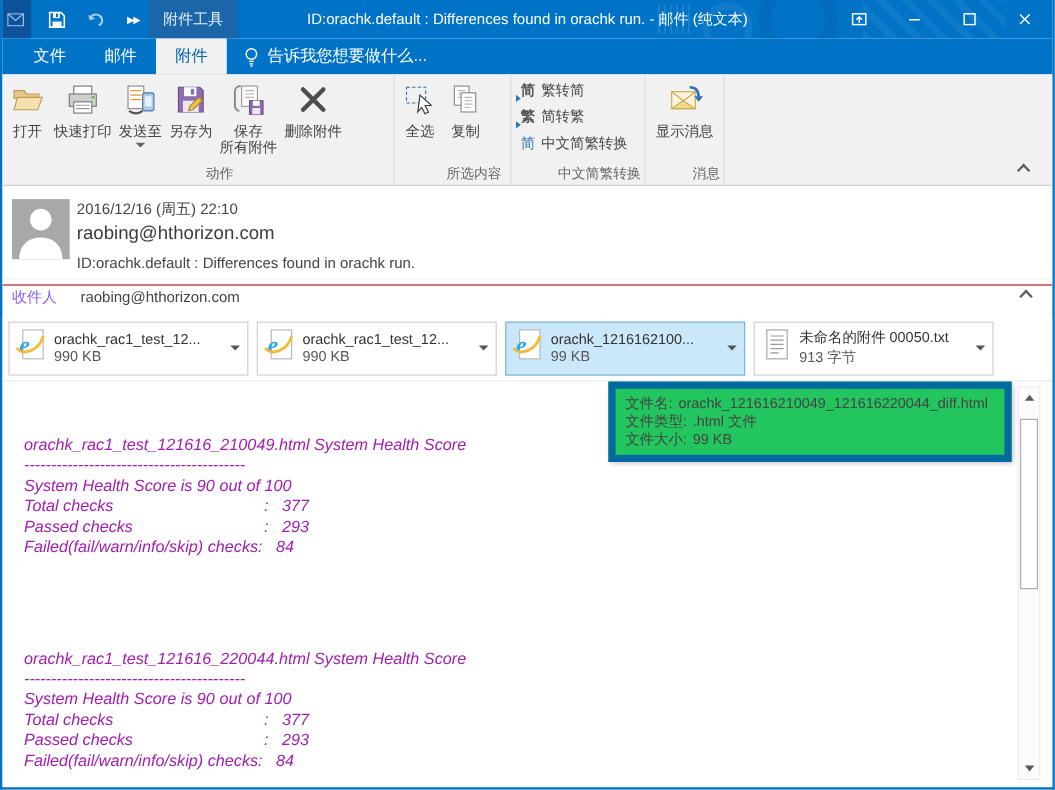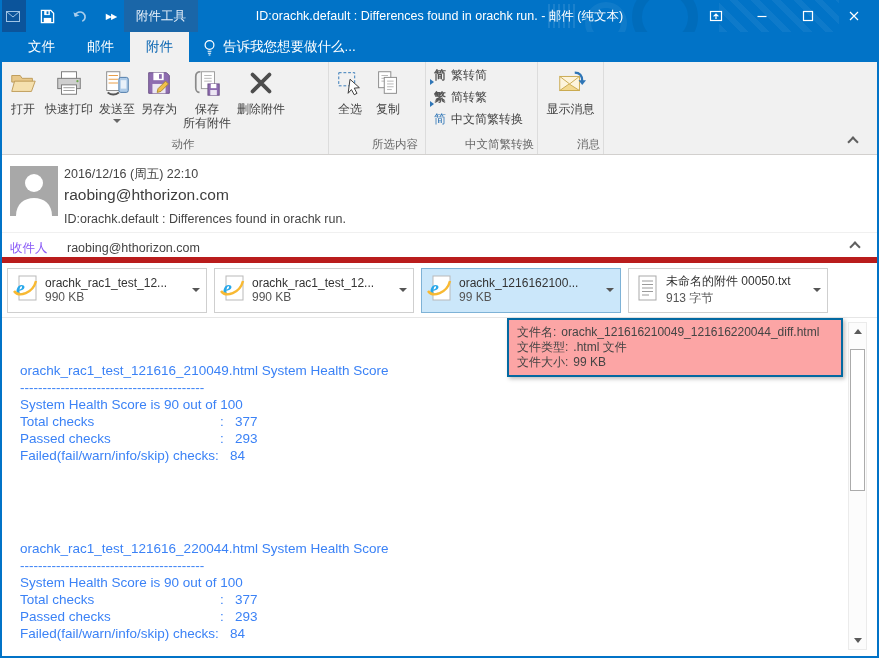--- a/index.html
+++ b/index.html
@@ -42,21 +42,21 @@
   .ddarrow { width:0; height:0; border-left:4px solid transparent; border-right:4px solid transparent; border-top:4px solid #666; margin-top:3px; }
   .convcol { display:flex; flex-direction:column; justify-content:flex-start; padding-top:2px; }
   .convrow { display:flex; align-items:center; gap:5px; height:22px; padding:0 6px; font-size:12px; color:#444; white-space:nowrap; }
   .convicon { font-size:12px; font-weight:bold; color:#555; position:relative; }
   .convicon.blue { color:#2e75b6; font-weight:normal; }
   .convicon .mini-arrow { position:absolute; left:-4px; bottom:-1px; width:0; height:0; border-top:3px solid transparent; border-bottom:3px solid transparent; border-left:4px solid #2e75b6; }
   .ribbon-collapse { position:absolute; right:16px; top:76px; width:12px; height:12px; }
   .chev-up { width:8px; height:8px; border-left:2px solid #5f5f5f; border-top:2px solid #5f5f5f; transform:rotate(45deg); }
 
   
-  .msgheader { position:absolute; left:0; right:0; top:155px; height:108px; background:#fff; border-bottom:6px solid #b91c1c; }
+  .msgheader { position:absolute; left:0; right:0; top:155px; height:83px; background:#fff; border-bottom:1px solid #b91c1c; }
   .avatar { position:absolute; left:8px; top:11px; width:48px; height:50px; background:#a8a8a8; overflow:hidden; }
   .hdr-date { position:absolute; left:62px; top:11px; font-size:12.5px; color:#444; }
   .hdr-sender { position:absolute; left:62px; top:31px; font-size:15.5px; color:#3d3d3d; }
   .hdr-subject { position:absolute; left:62px; top:57px; font-size:12.5px; color:#444; }
   .to-row { position:absolute; left:0; right:0; top:77px; border-top:1px solid #f0f0f0; padding:7px 0 0 8px; font-size:12.5px; }
   .to-label { color:#8b5cf6; }
   .to-value { color:#444; margin-left:16px; }
   .hdr-collapse { position:absolute; right:18px; top:88px; }
 
   
@@ -65,27 +65,27 @@
   .acard { width:200px; height:45px; border:1px solid #cfcfcf; background:#fff; display:flex; align-items:center; padding-left:5px; }
   .acard.selected { background:#cbe7fa; border-color:#7eb2d6; }
   .acard .aicon { width:26px; margin-right:6px; flex:0 0 auto; }
   .acol { flex:1; overflow:hidden; }
   .aname { font-size:12px; color:#333; white-space:nowrap; overflow:hidden; }
   .asize { font-size:12px; color:#555; }
   .adrop { width:20px; height:100%; display:flex; align-items:center; justify-content:center; }
   .tri-down { width:0; height:0; border-left:4px solid transparent; border-right:4px solid transparent; border-top:4px solid #555; }
 
   
-  .tooltip { position:absolute; left:505px; top:318px; width:336px; background:#fca5a5; border:2px solid #0369a1;
+  .tooltip { position:absolute; left:505px; top:318px; width:336px; background:#22c55e; border:6px solid #0369a1;
              box-shadow:2px 2px 4px rgba(0,0,0,0.25); padding:5px 8px; z-index:30; font-size:12px; color:#444; line-height:15px; }
   .tooltip .tval { margin-left:5px; }
 
   
   .bodyarea { position:absolute; left:0; right:0; top:318px; bottom:0; background:#fff; overflow:hidden; }
-  .bodytext { padding:44px 0 0 18px; font-size:13.5px; line-height:17px; color:#3b82f6; }
+  .bodytext { padding:44px 0 0 18px; font-size:13.5px; line-height:17px; color:#a21caf;font-style:italic; }
   .bsection2 { margin-top:76px; }
   .stat-label { display:inline-block; min-width:200px; }
   .stat-value { white-space:pre; }
 
   
   .vscroll { position:absolute; right:10px; top:322px; bottom:6px; width:19px; background:#fcfcfc; border:1px solid #ebebeb; }
   .sb-up { position:absolute; top:0; left:0; right:0; height:17px; display:flex; align-items:center; justify-content:center; }
   .sb-down { position:absolute; bottom:0; left:0; right:0; height:17px; display:flex; align-items:center; justify-content:center; }
   .tri-up-sm { width:0; height:0; border-left:4px solid transparent; border-right:4px solid transparent; border-bottom:5px solid #5a5a5a; }
   .tri-down-sm { width:0; height:0; border-left:4px solid transparent; border-right:4px solid transparent; border-top:5px solid #5a5a5a; }

